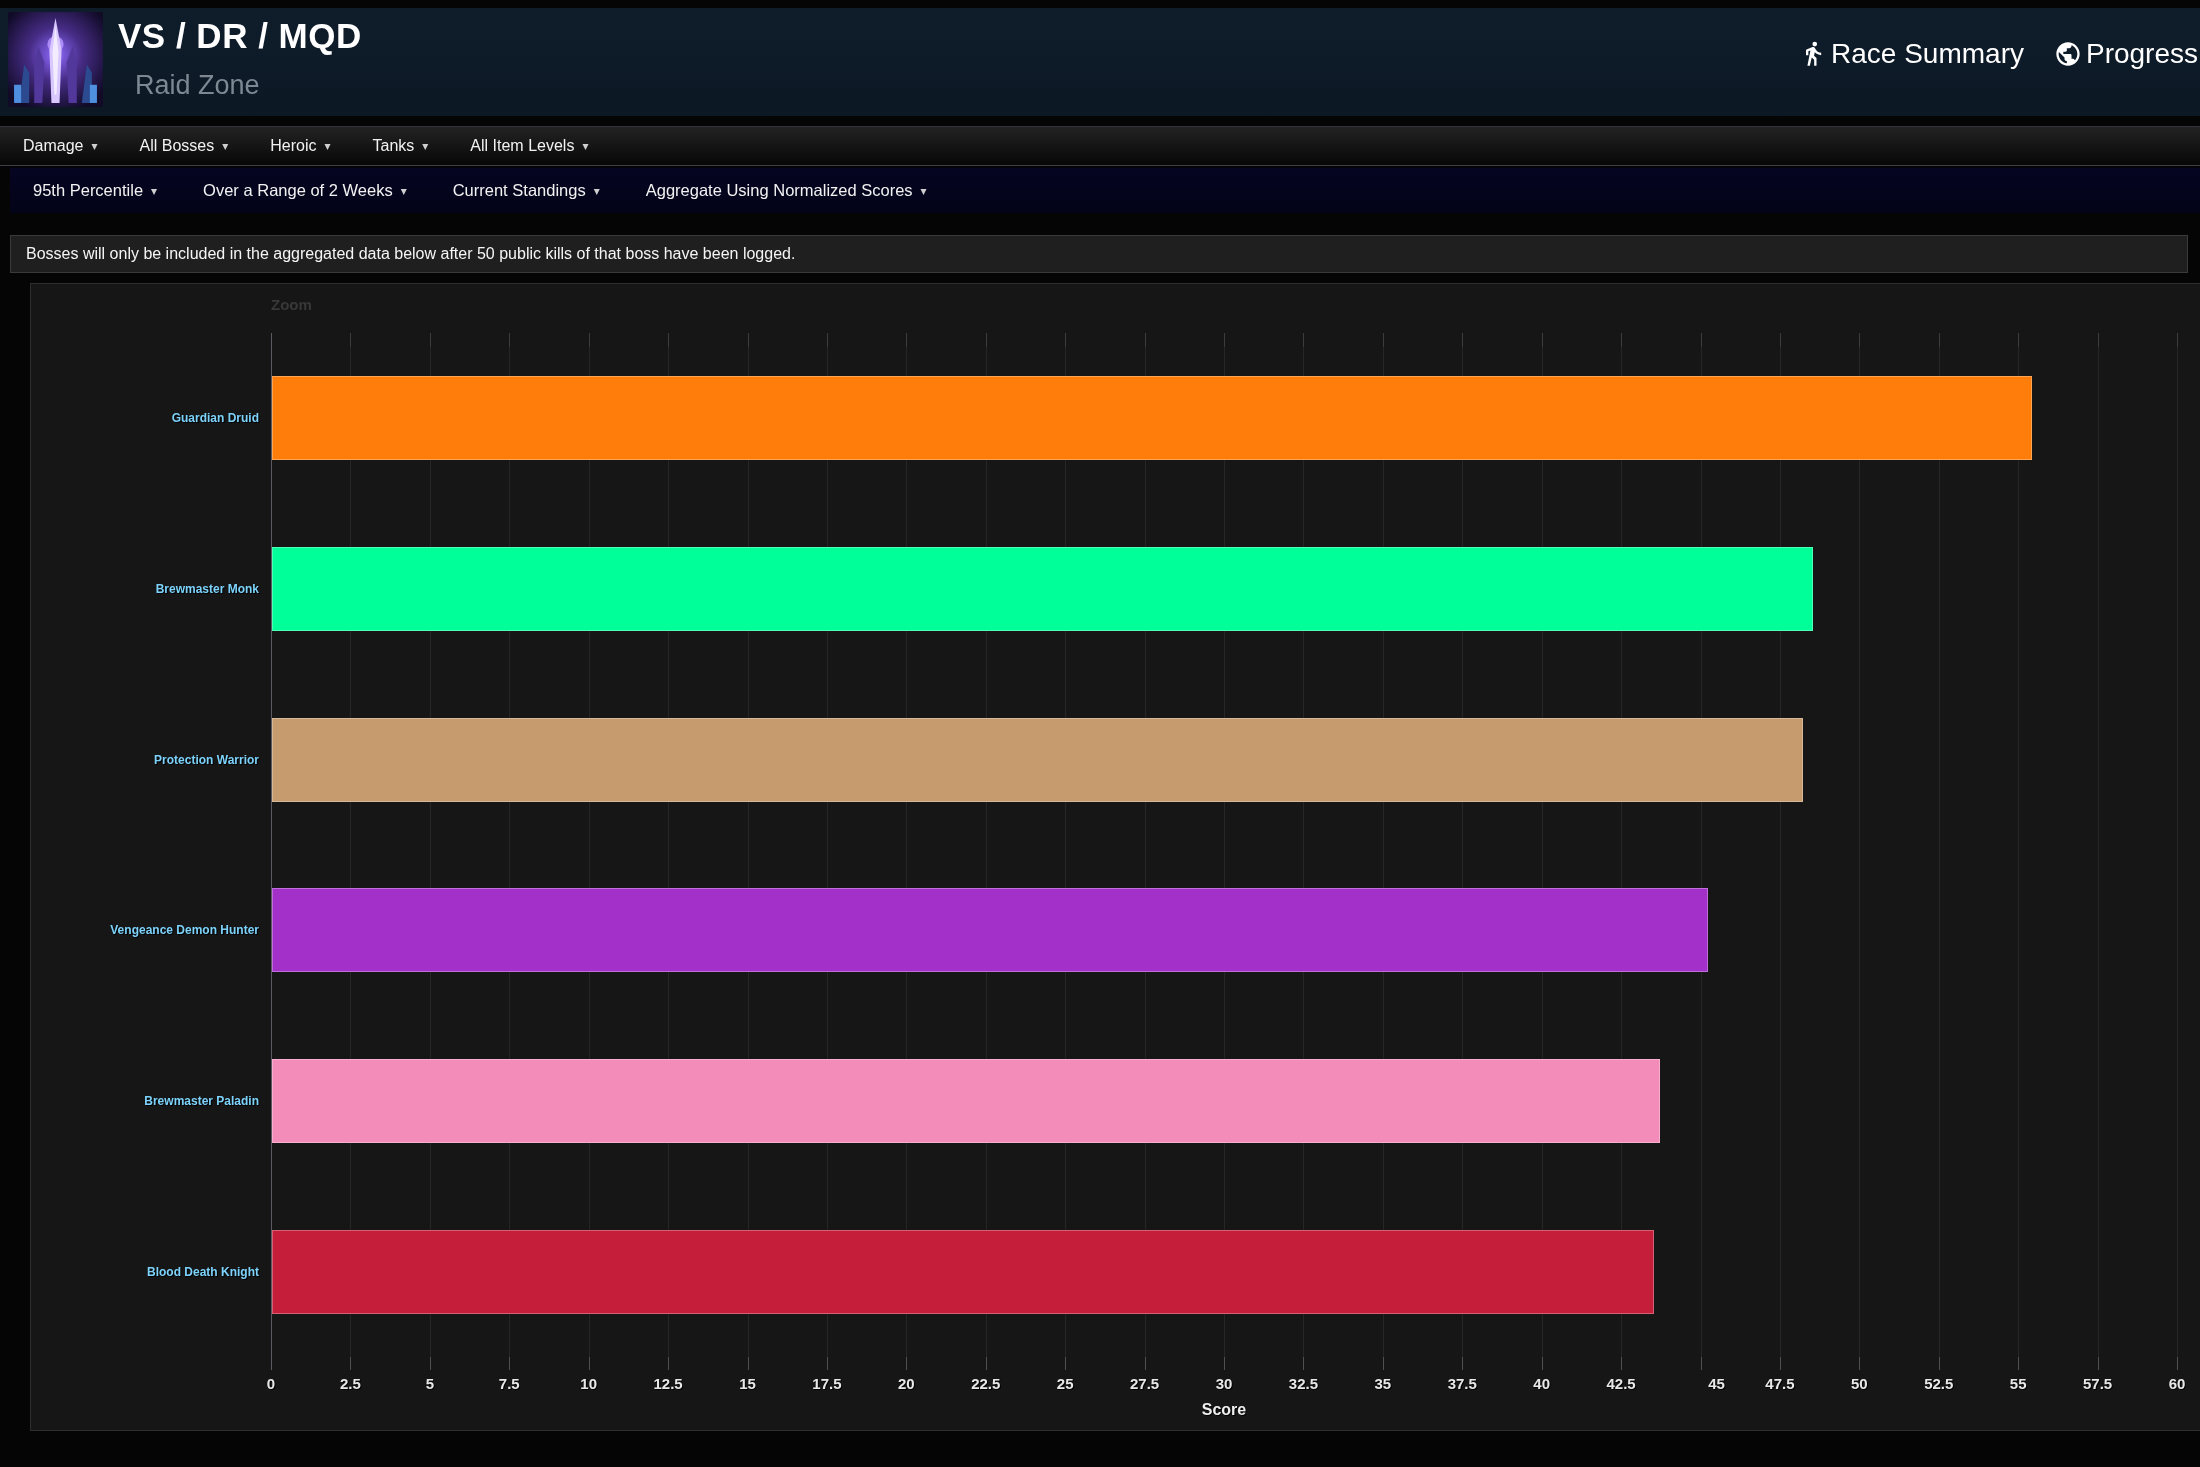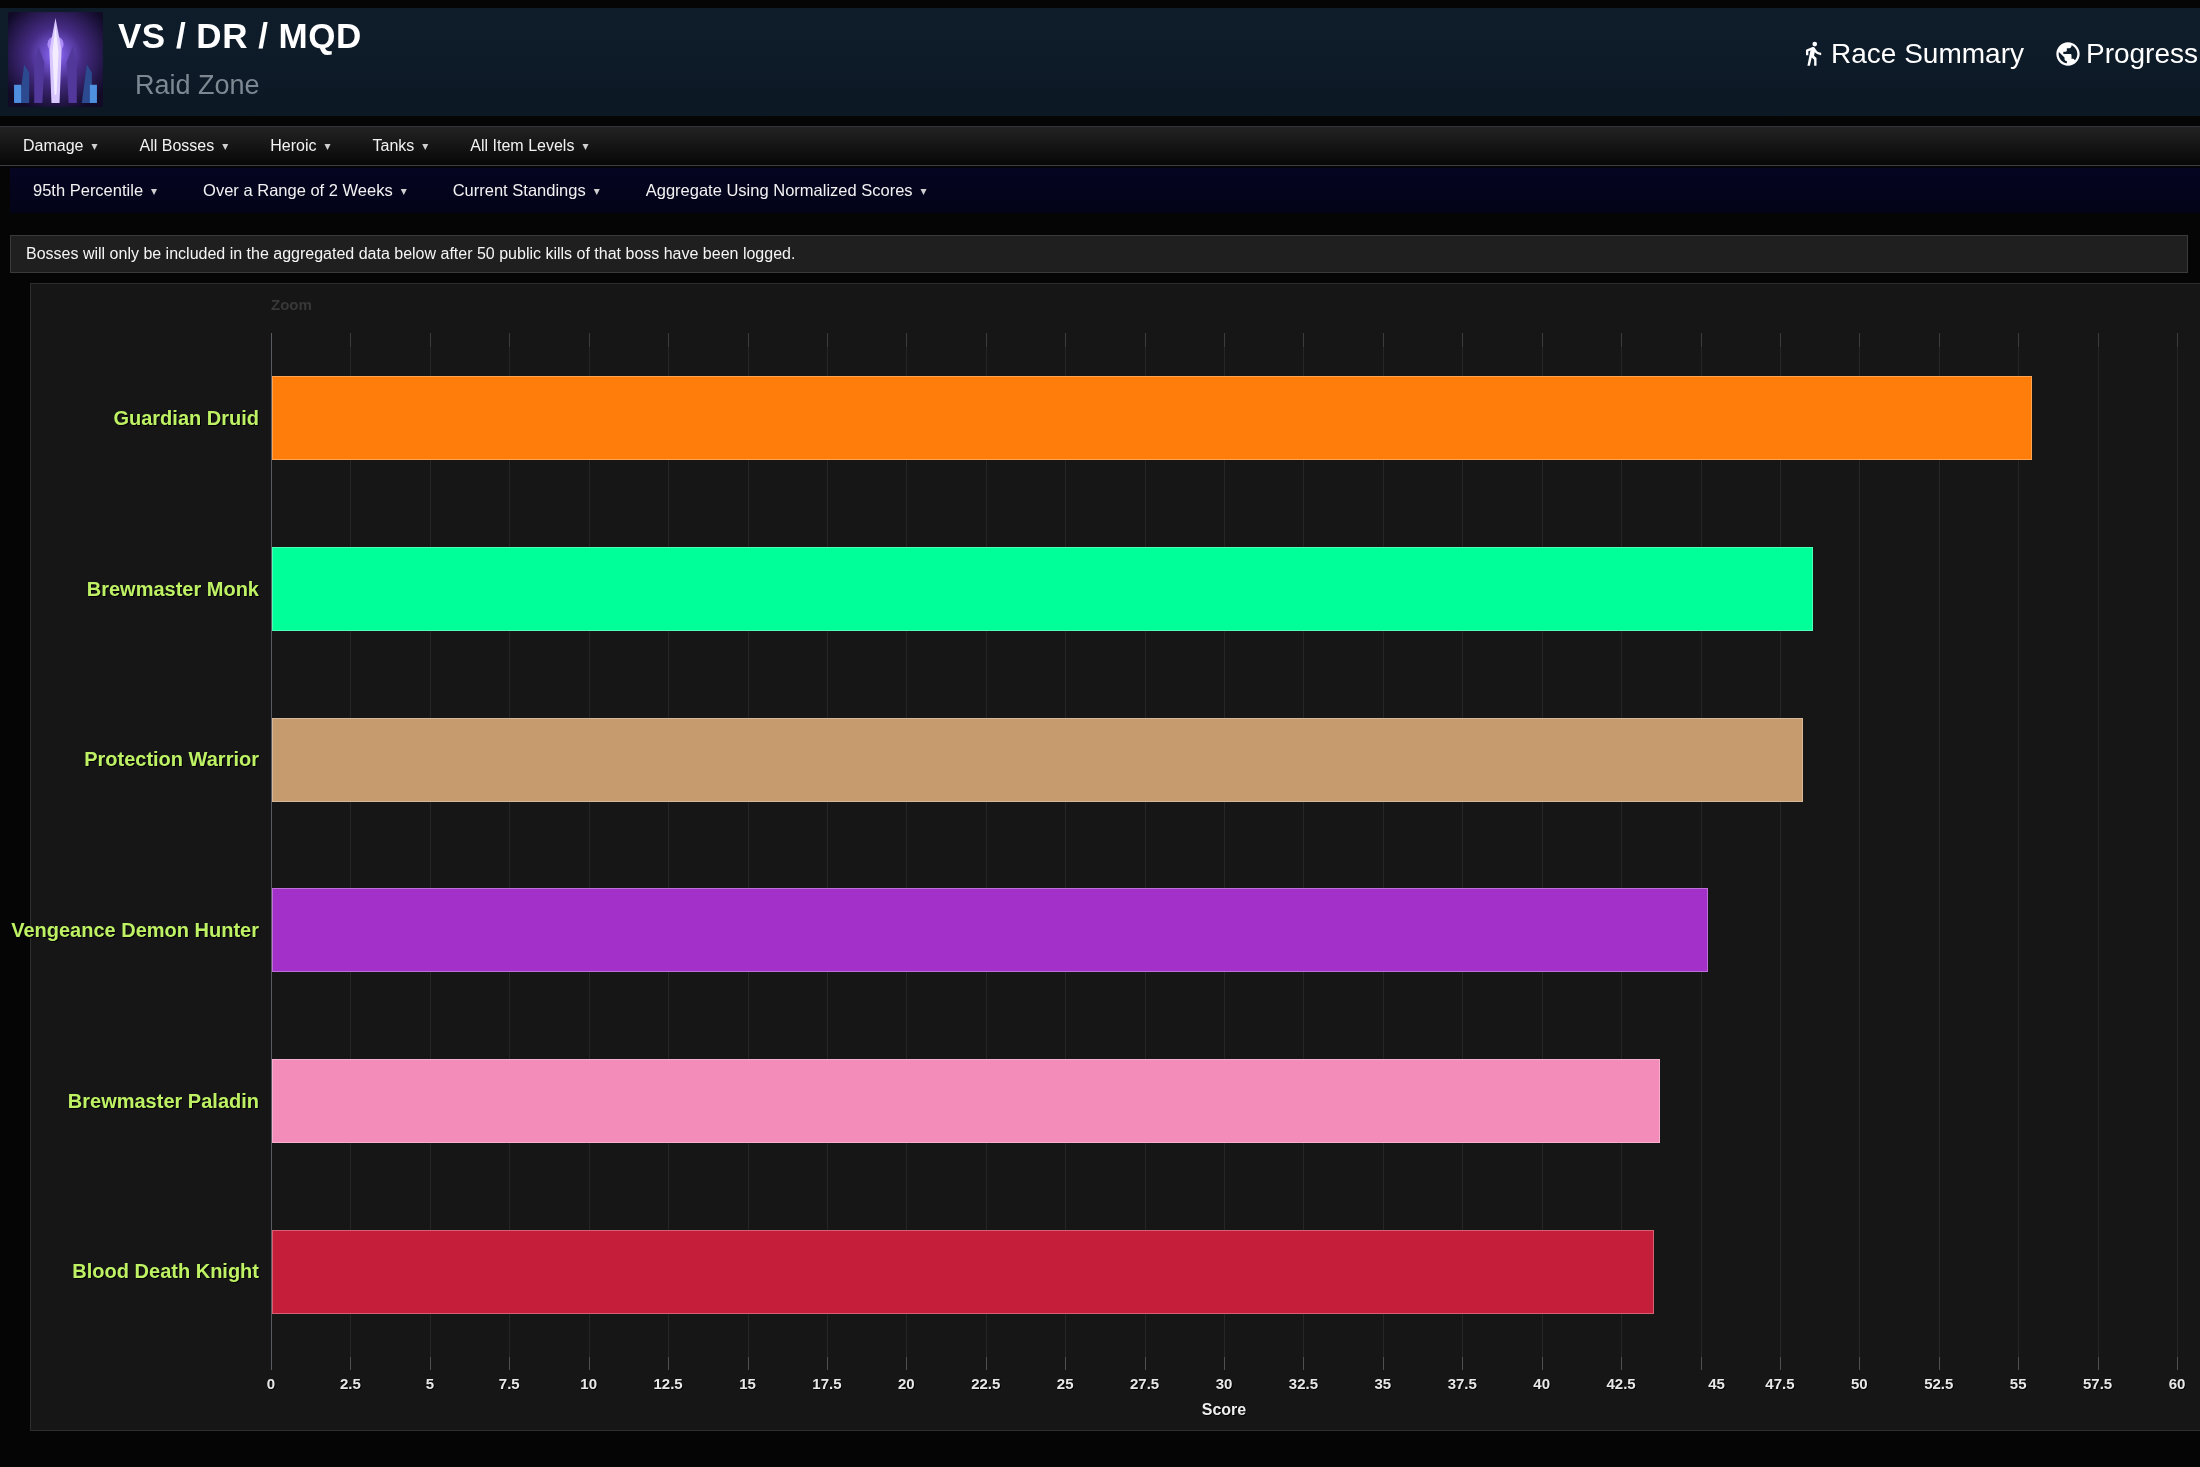--- a/index.html
+++ b/index.html
@@ -86,21 +86,21 @@
     text-shadow: 1px 1px 0 #000; white-space: nowrap;
   }
   .x-axis-title {
     position: absolute; transform: translateX(-50%);
     font-size: 16px; font-weight: bold; color: #eeeeee;
     text-shadow: 1px 1px 0 #000;
   }
   .bar-label {
     position: absolute; left: 0; width: 228px; height: 84px;
     display: flex; align-items: center; justify-content: flex-end;
-    font-size: 20px; font-weight: bold; color: #bef264;
+    font-size: 12px; font-weight: bold; color: #7dd3fc;
     text-shadow: 1px 1px 0 #000; white-space: nowrap;
   }
   .bar {
     position: absolute; height: 84px;
     border: 1px solid rgba(255,255,255,0.35);
     cursor: pointer;
   }
 </style>
 </head>
 <body>

